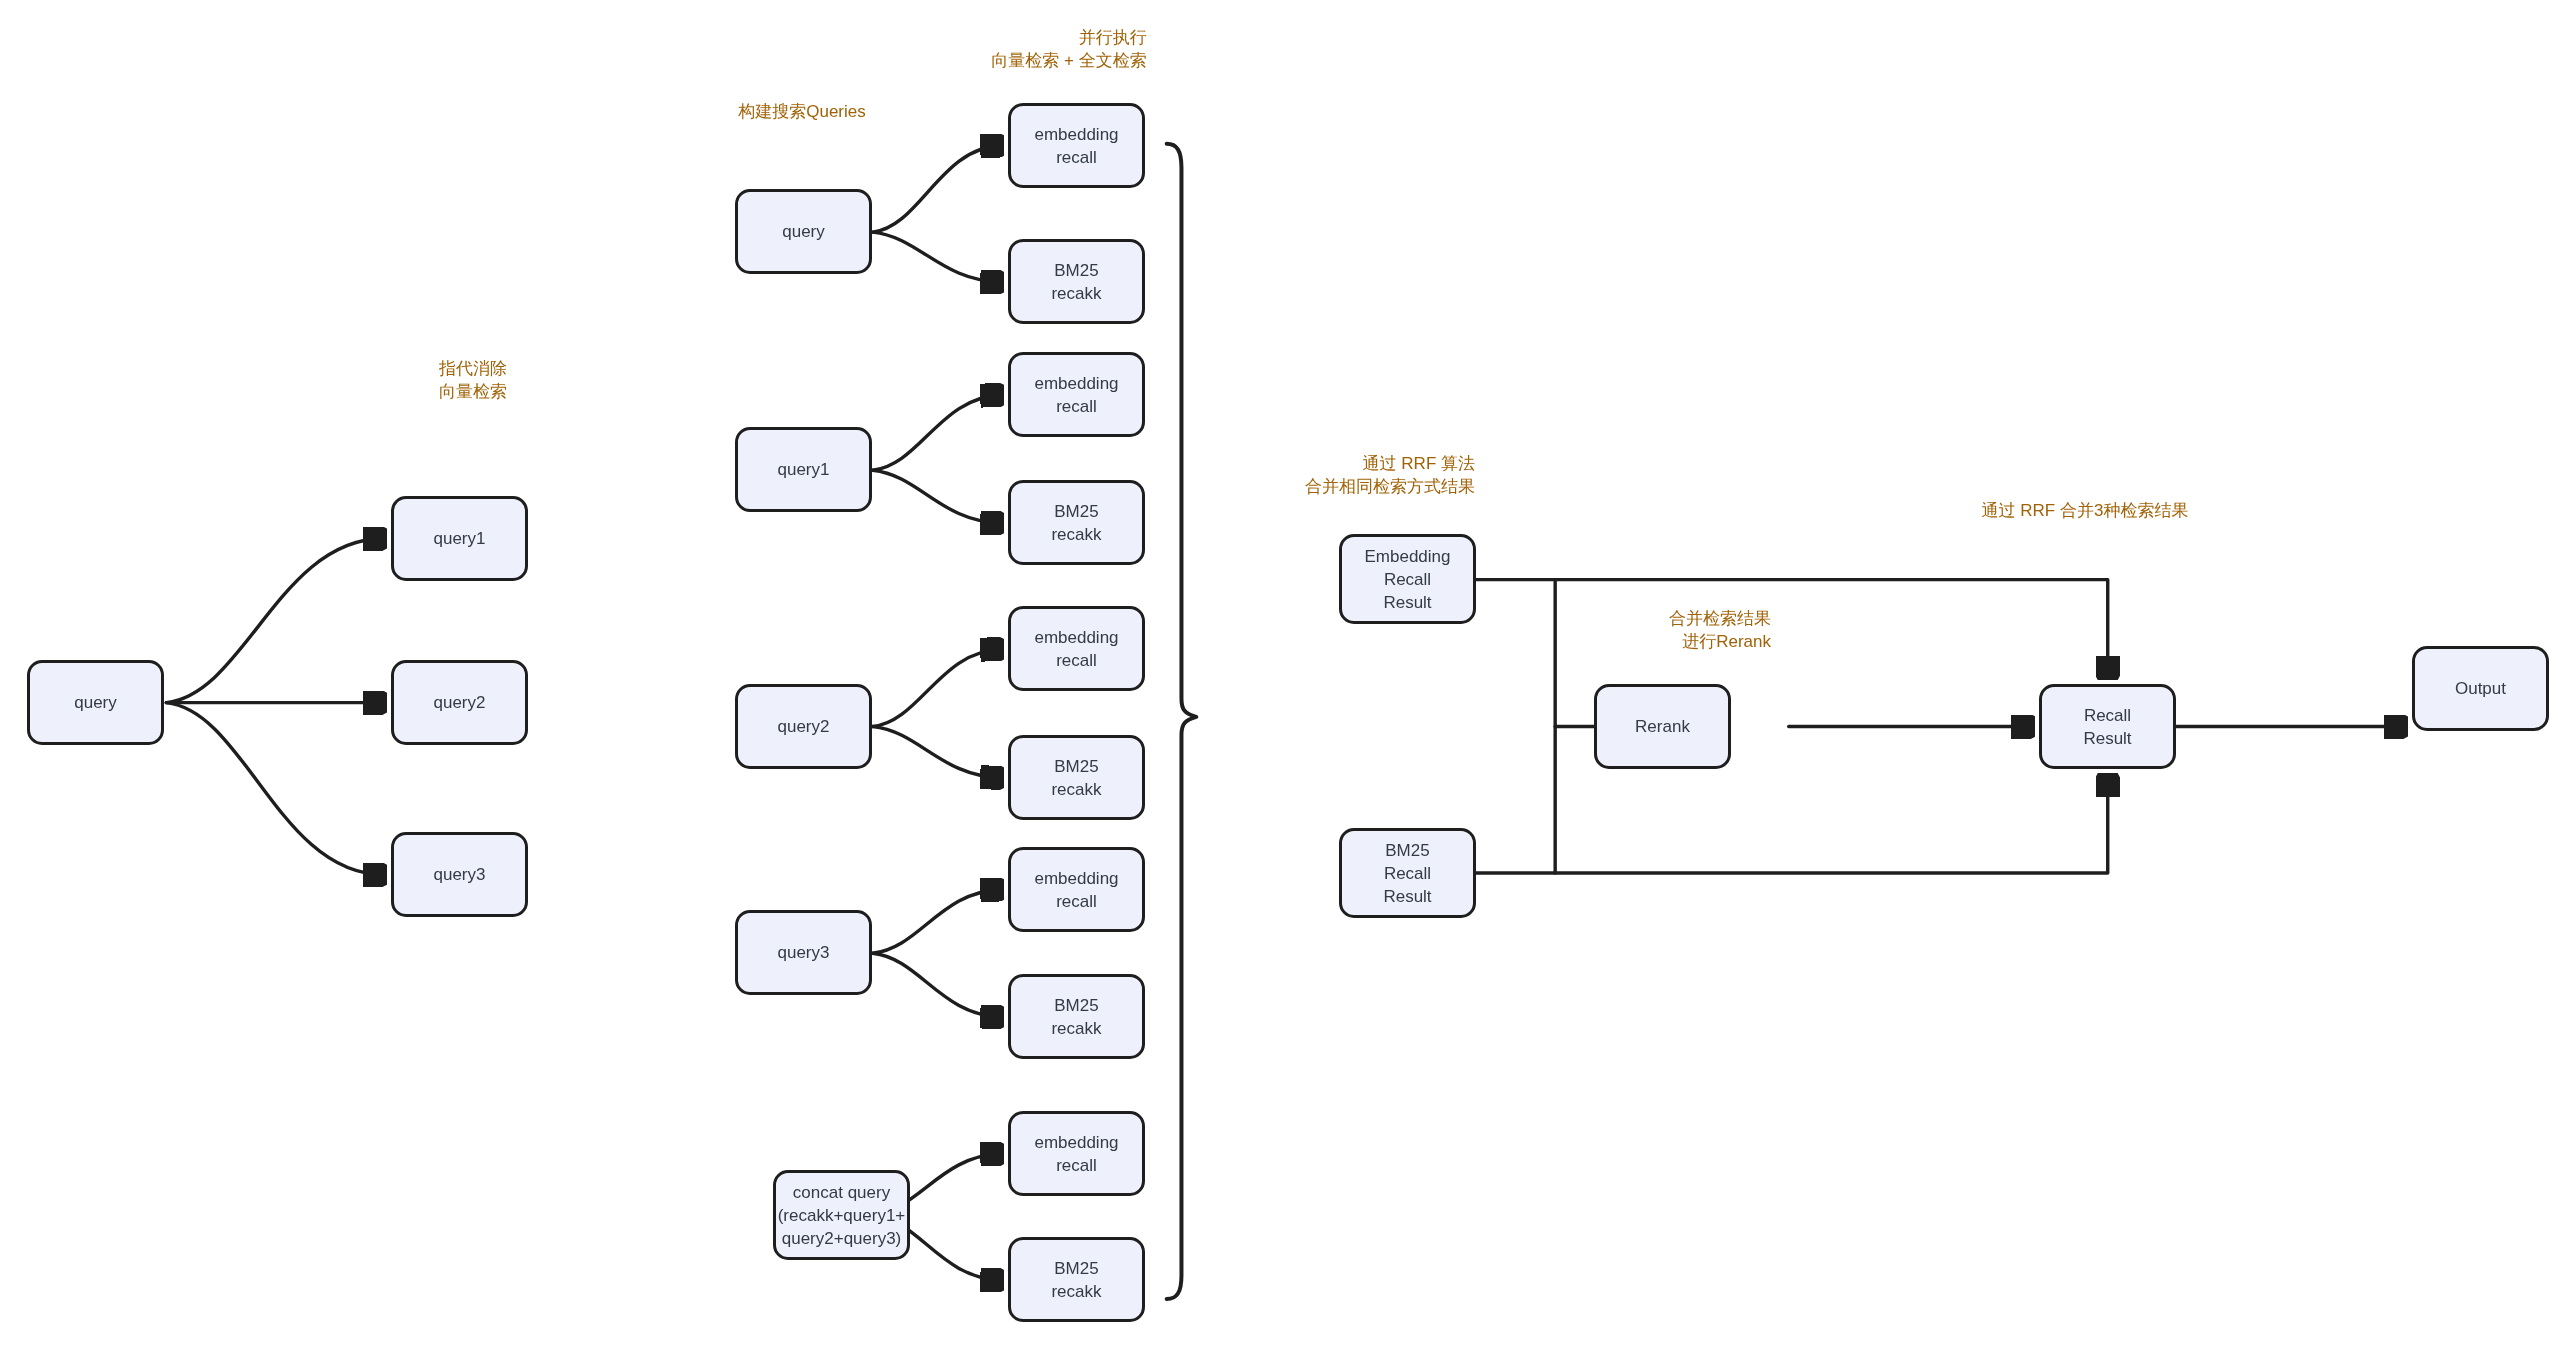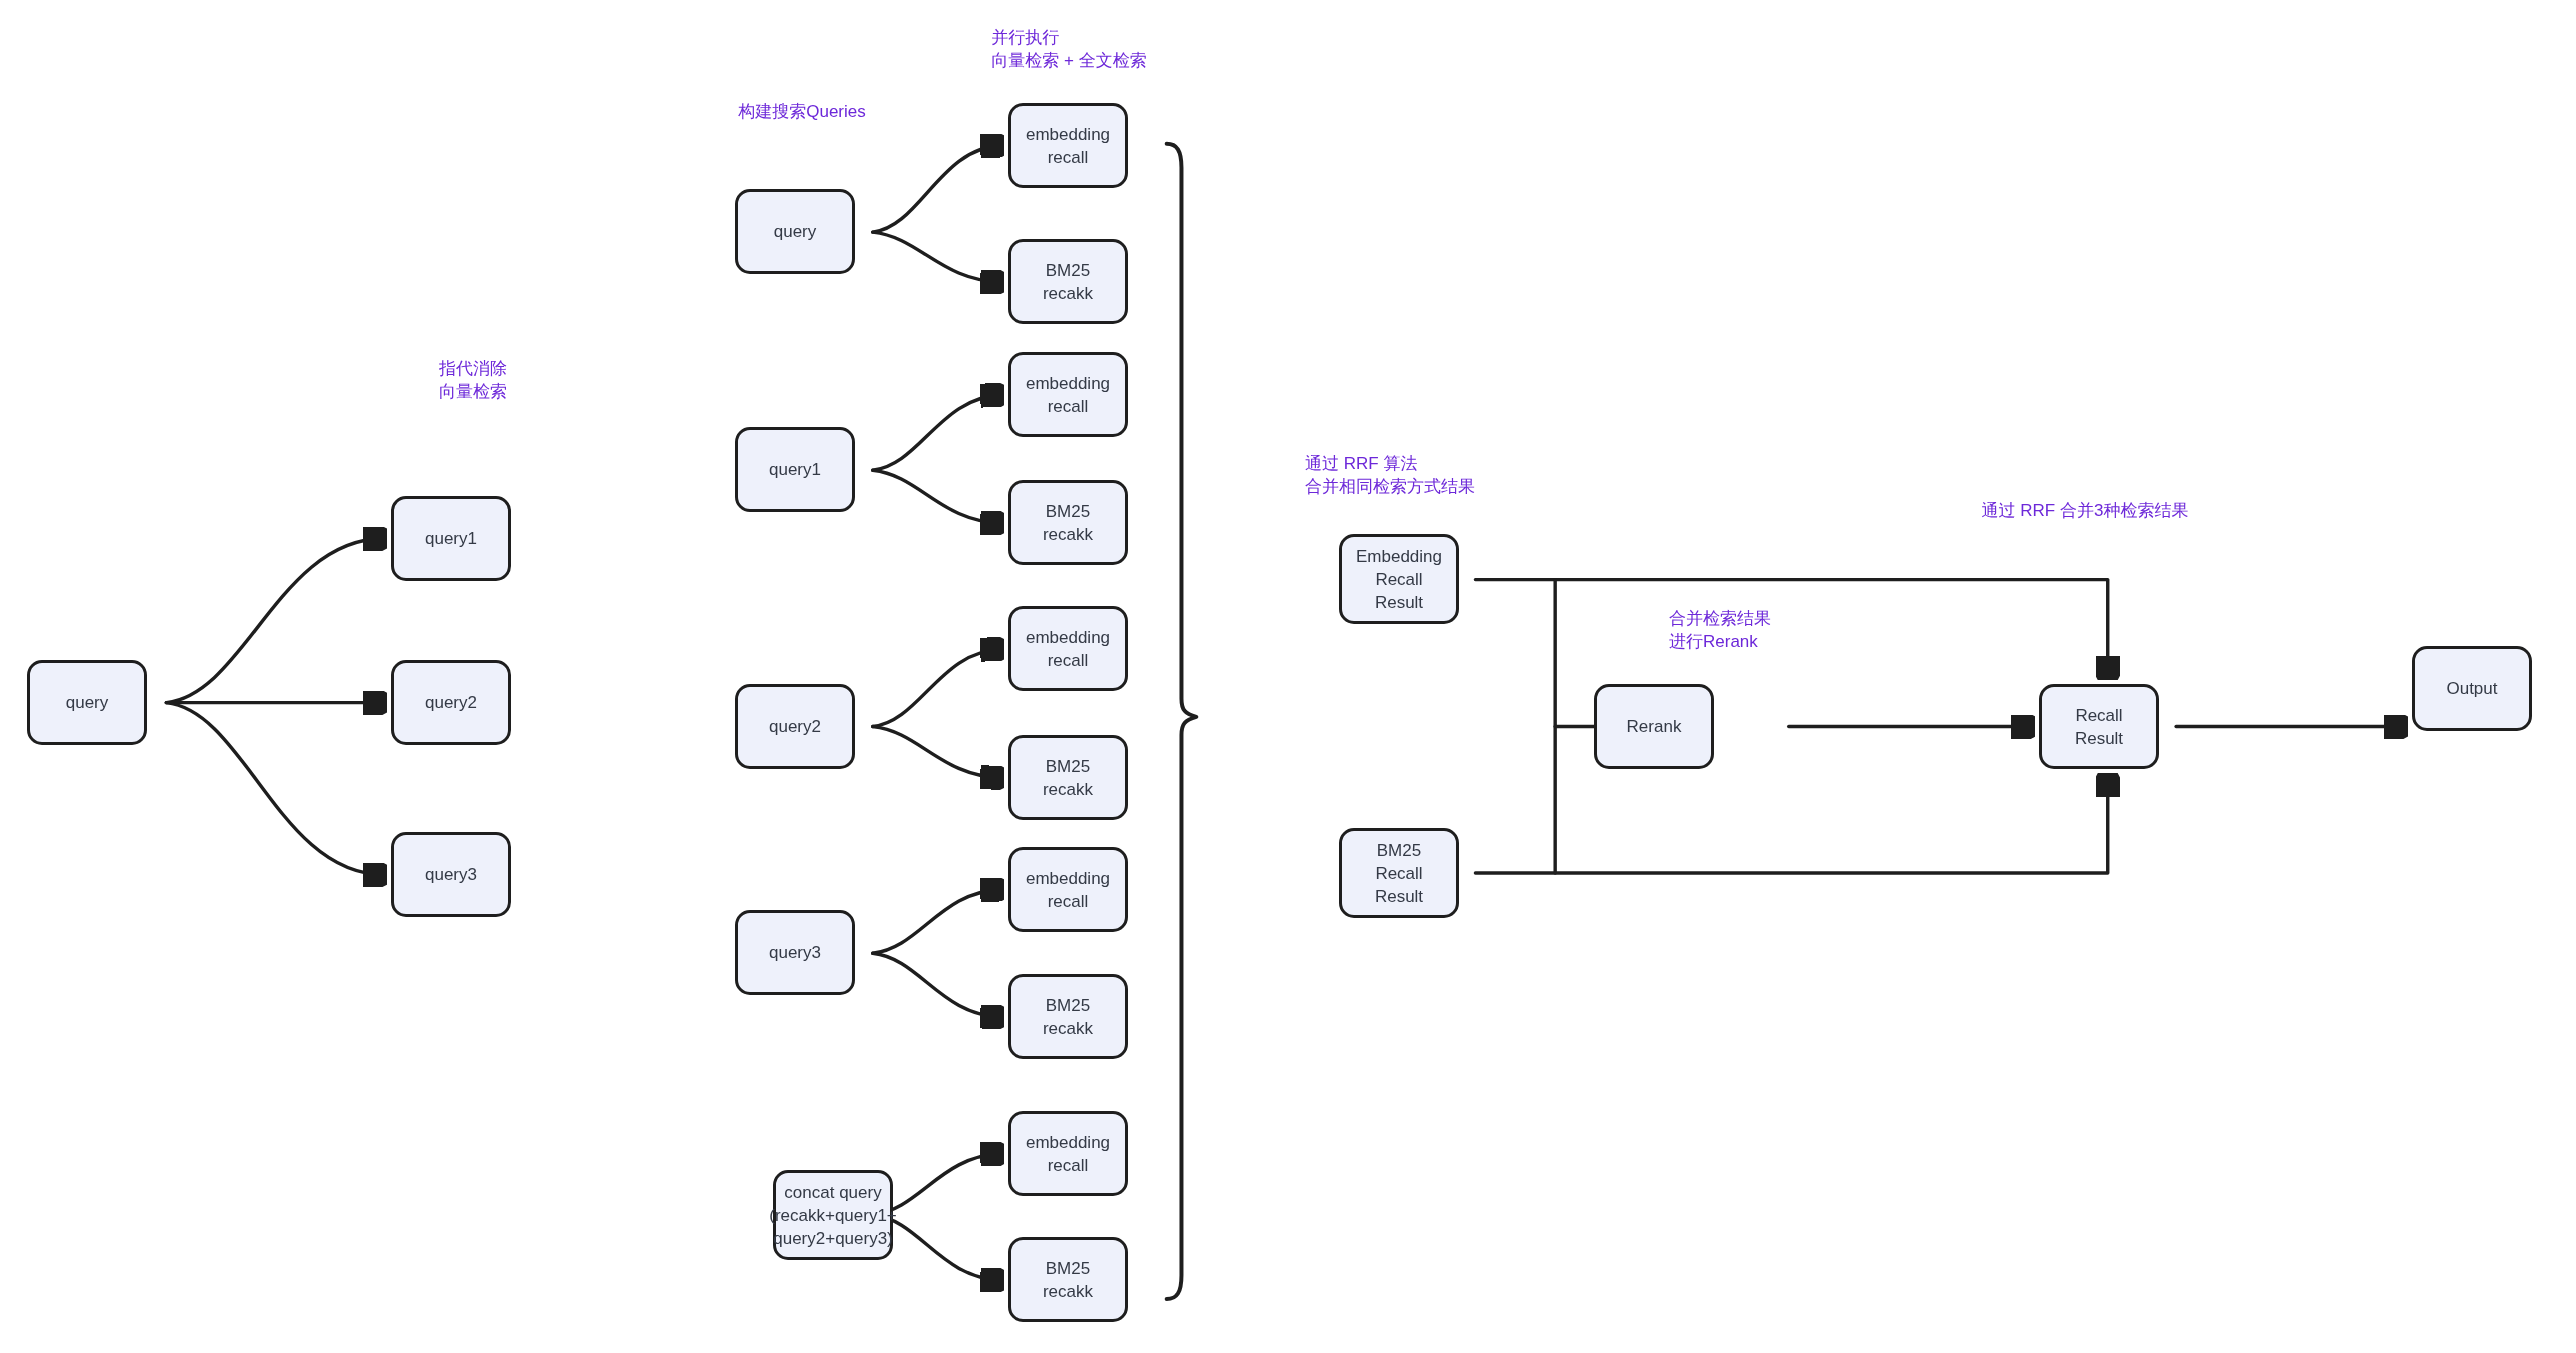--- a/index.html
+++ b/index.html
@@ -8,38 +8,38 @@
     width:2576px;height:1354px;
     font-family:"Liberation Sans","DejaVu Sans",sans-serif;
     color:#343a46;
     overflow:hidden;
   }
   svg.wires{position:absolute;left:0;top:0;width:2576px;height:1354px;}
   svg.wires path{fill:none;stroke:#1e1e1e;stroke-width:6;stroke-linecap:round;stroke-linejoin:round;}
   svg.wires path.brace{stroke-width:7;}
   .node{
     position:absolute;
-    width:120px;height:85px;
+    width:137px;height:85px;
     box-sizing:border-box;
     background:#eef1fb;
     border:3.4px solid #1e1e1e;
     border-radius:15px;
     display:flex;flex-direction:column;align-items:center;justify-content:center;
     text-align:center;
     font-size:17px;line-height:23px;
     color:#343a46;
   }
   .node.t3{height:90px;}
   .node span{display:block;white-space:nowrap;}
   .ann{
     position:absolute;
     transform:translateX(-50%);
-    text-align:left;
+    text-align:right;
     font-size:17px;line-height:23px;
-    color:#6d28d9;
+    color:#a16207;
     white-space:nowrap;
   }
   .ann span{display:block;}
 </style>
 </head>
 <body>
 
 <div>
 
   <svg class="wires" viewBox="0 0 4522 2376">

